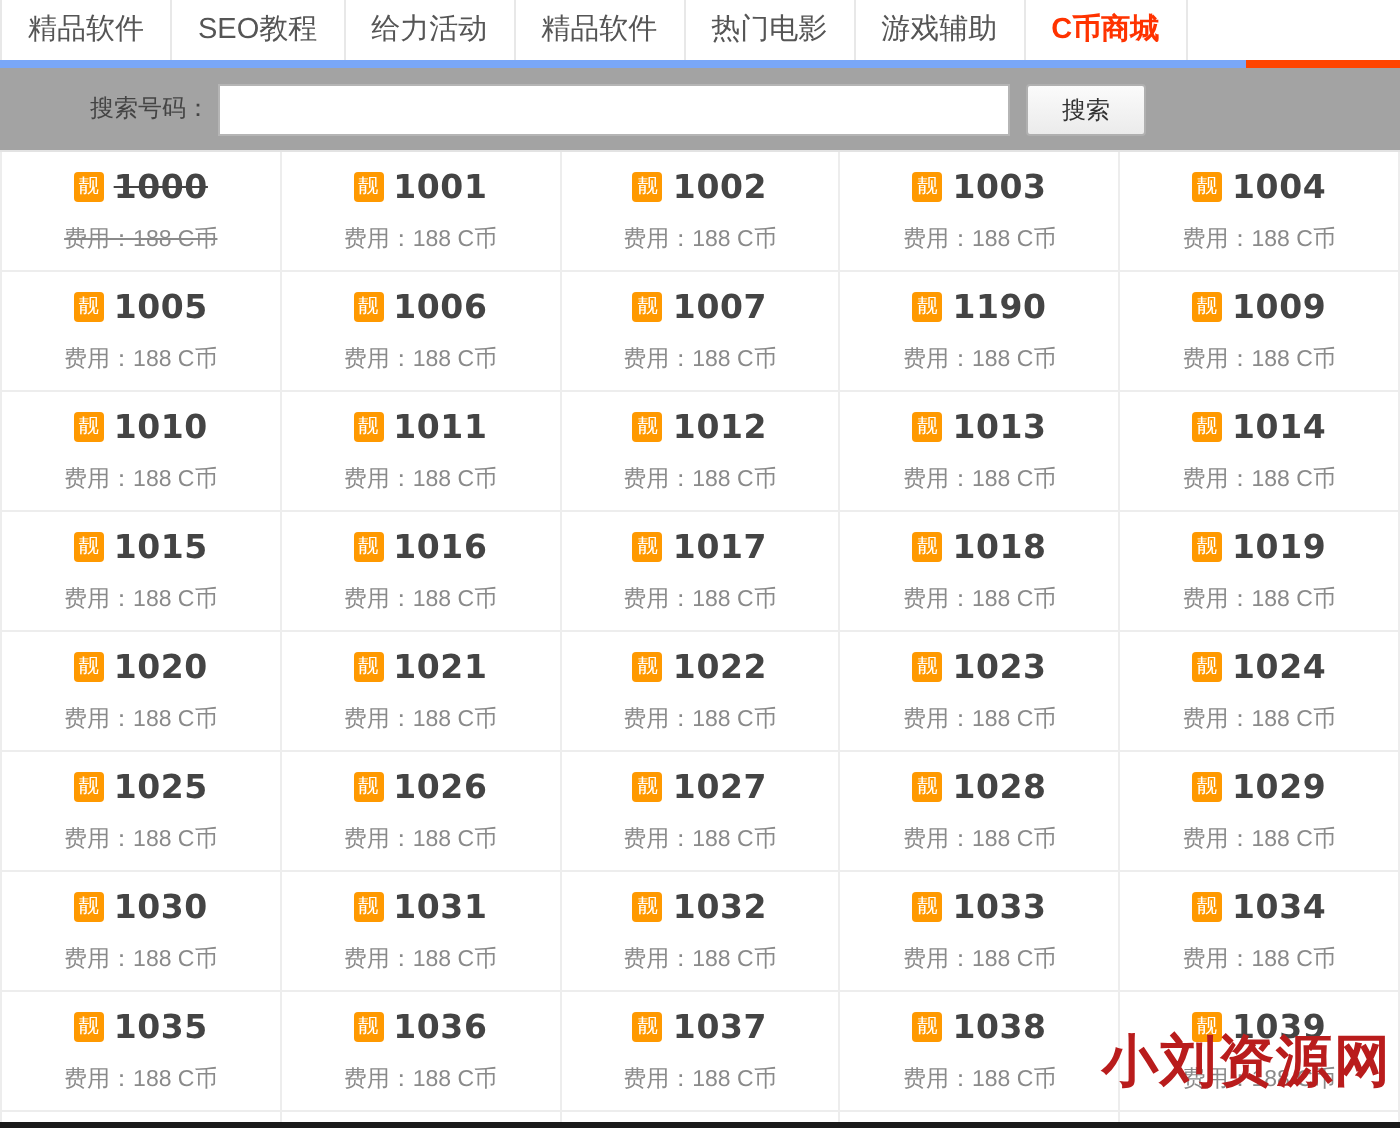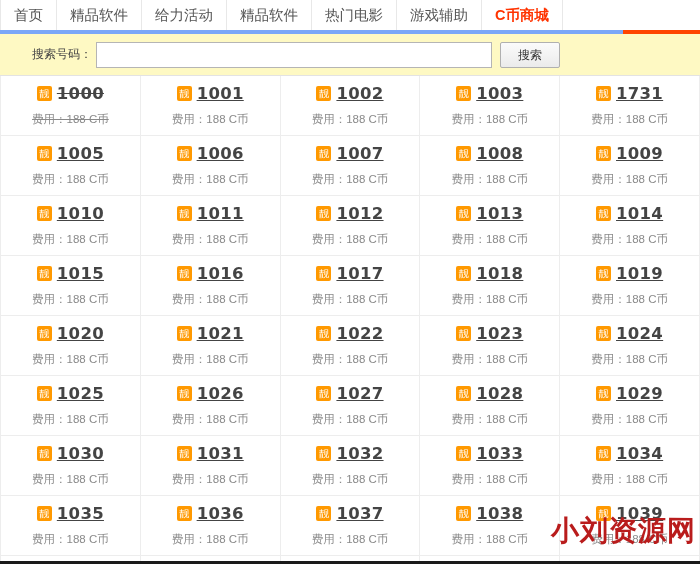--- a/index.html
+++ b/index.html
@@ -54,25 +54,25 @@
   }
   .nav-underline-active {
     height: 4px;
     width: 77px;
     background: #ff4500;
   }
 
   
   .searchbar {
     height: 42px;
-    background: #fef9c3;
+    background: #a3a3a3;
     border-bottom: 1px solid #e3e3e3;
     display: flex;
     align-items: center;
-    padding-left: 32px;
+    padding-left: 45px;
     box-sizing: border-box;
   }
   .search-label {
     font-size: 12px;
     color: #444444;
     margin-right: 4px;
     white-space: nowrap;
   }
   .search-input {
     width: 396px;
@@ -139,21 +139,20 @@
     border-radius: 2px;
     flex: 0 0 auto;
     font-family: "DejaVu Sans", sans-serif;
   }
   .cell-number {
     font-size: 16.5px;
     font-weight: bold;
     color: #444444;
     letter-spacing: 0.3px;
     font-family: "DejaVu Sans", "Liberation Sans", sans-serif;
-    text-decoration: underline;
   }
   .cell-price {
     font-size: 11.5px;
     color: #8a8a8a;
   }
   .cell.sold .cell-number,
   .cell.sold .cell-price {
     text-decoration: line-through;
     text-align: right;
   }
@@ -184,22 +183,22 @@
     right: 0;
     bottom: 0;
     height: 3px;
     background: #1a1a1a;
   }
 </style>
 </head>
 <body>
 
 <div class="navbar" id="navbar">
-    <div class="nav-item">首页</div>
     <div class="nav-item">精品软件</div>
+    <div class="nav-item">SEO教程</div>
     <div class="nav-item">给力活动</div>
     <div class="nav-item">精品软件</div>
     <div class="nav-item">热门电影</div>
     <div class="nav-item">游戏辅助</div>
     <div class="nav-item accent">C币商城</div>
   </div>
 <div class="nav-underline">
   <div class="nav-underline-active"></div>
 </div>
 
@@ -235,21 +234,21 @@
       <div class="cell">
         <div class="cell-top">
           <span class="badge">靓</span>
           <span class="cell-number">1003</span>
         </div>
         <div class="cell-price">费用：188 C币</div>
       </div>
       <div class="cell">
         <div class="cell-top">
           <span class="badge">靓</span>
-          <span class="cell-number">1731</span>
+          <span class="cell-number">1004</span>
         </div>
         <div class="cell-price">费用：188 C币</div>
       </div>
       <div class="cell">
         <div class="cell-top">
           <span class="badge">靓</span>
           <span class="cell-number">1005</span>
         </div>
         <div class="cell-price">费用：188 C币</div>
       </div>
@@ -263,21 +262,21 @@
       <div class="cell">
         <div class="cell-top">
           <span class="badge">靓</span>
           <span class="cell-number">1007</span>
         </div>
         <div class="cell-price">费用：188 C币</div>
       </div>
       <div class="cell">
         <div class="cell-top">
           <span class="badge">靓</span>
-          <span class="cell-number">1008</span>
+          <span class="cell-number">1190</span>
         </div>
         <div class="cell-price">费用：188 C币</div>
       </div>
       <div class="cell">
         <div class="cell-top">
           <span class="badge">靓</span>
           <span class="cell-number">1009</span>
         </div>
         <div class="cell-price">费用：188 C币</div>
       </div>

